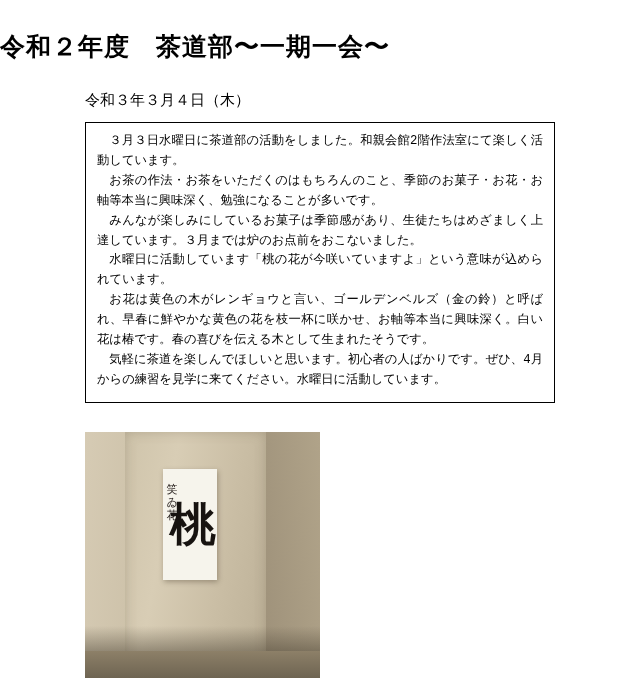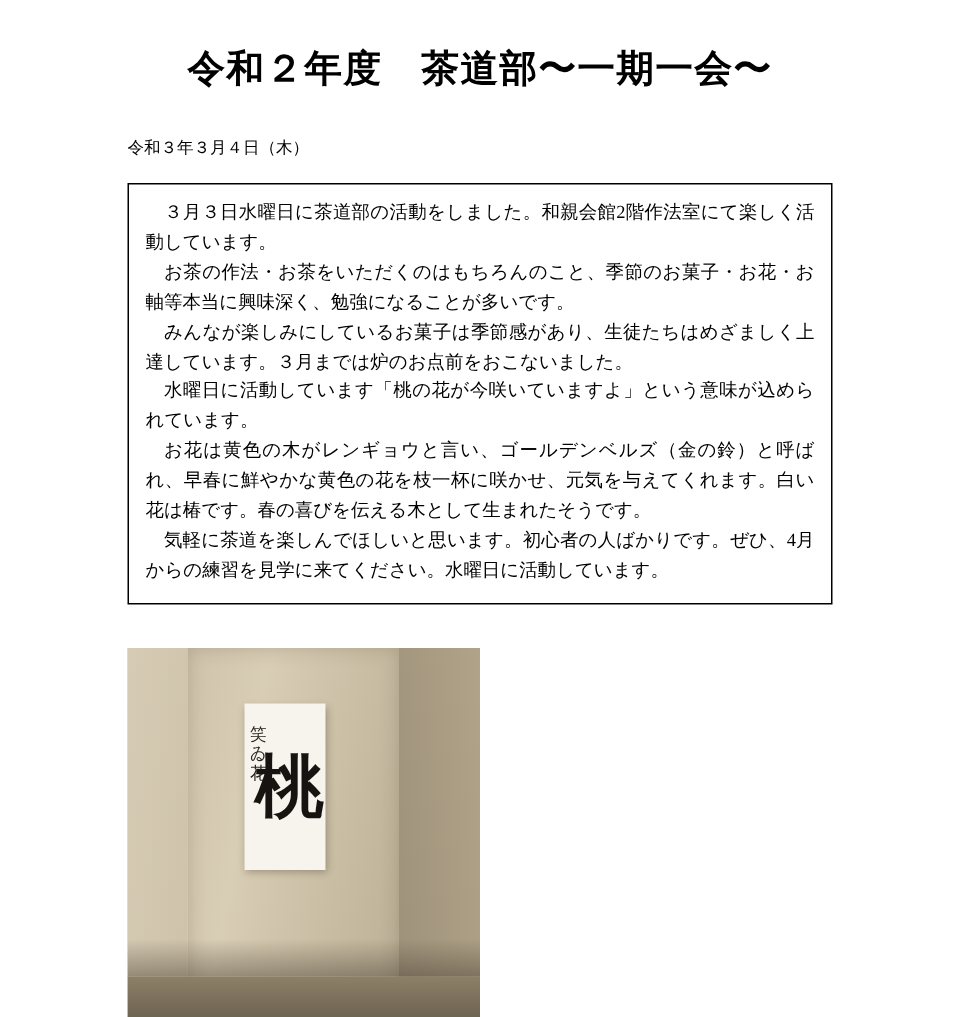--- a/index.html
+++ b/index.html
@@ -15,47 +15,46 @@
     position: relative;
     overflow: hidden;
   }
   .page {
     width: 640px;
     height: 678px;
     position: relative;
     box-sizing: border-box;
   }
   .doc-title {
-    text-align: center;
     font-family: "Liberation Sans", "DejaVu Sans", sans-serif;
     font-weight: bold;
     font-size: 25px;
     letter-spacing: 1px;
     margin: 0;
     padding: 30px 0 0 0;
     line-height: 1.3;
   }
   .doc-date {
     font-family: Liberation Sans, sans-serif;
-    font-size: 11px;
+    font-size: 15px;
     margin: 0;
     padding: 28px 0 0 85px;
   }
   .text-box {
     position: absolute;
     left: 85px;
     top: 122px;
     width: 470px;
     border: 1.5px solid #000000;
     box-sizing: border-box;
     padding: 9px 11px 11px 11px;
     background: #ffffff;
   }
   .text-box p {
-    font-family: Liberation Serif, serif;
+    font-family: Liberation Mono, monospace;
     font-size: 12.3px;
     line-height: 1.62;
     margin: 0;
     text-indent: 1em;
     text-align: justify;
   }
   .photo-wrap {
     position: absolute;
     left: 85px;
     top: 432px;
@@ -162,21 +161,21 @@
 
   <h1 class="doc-title">令和２年度　茶道部〜一期一会〜</h1>
 
   <p class="doc-date">令和３年３月４日（木）</p>
 
   <div class="text-box">
     <p>３月３日水曜日に茶道部の活動をしました。和親会館2階作法室にて楽しく活動しています。</p>
     <p>お茶の作法・お茶をいただくのはもちろんのこと、季節のお菓子・お花・お軸等本当に興味深く、勉強になることが多いです。</p>
     <p>みんなが楽しみにしているお菓子は季節感があり、生徒たちはめざましく上達しています。３月までは炉のお点前をおこないました。</p>
     <p>水曜日に活動しています「桃の花が今咲いていますよ」という意味が込められています。</p>
-    <p>お花は黄色の木がレンギョウと言い、ゴールデンベルズ（金の鈴）と呼ばれ、早春に鮮やかな黄色の花を枝一杯に咲かせ、元気を与えてくれます。白い花は椿です。春の喜びを伝える木として生まれたそうです。</p>
+    <p>お花は黄色の木がレンギョウと言い、ゴールデンベルズ（金の鈴）と呼ばれ、早春に鮮やかな黄色の花を枝一杯に咲かせ、お軸等本当に興味深く。白い花は椿です。春の喜びを伝える木として生まれたそうです。</p>
     <p>気軽に茶道を楽しんでほしいと思います。初心者の人ばかりです。ぜひ、4月からの練習を見学に来てください。水曜日に活動しています。</p>
   </div>
 
   <div class="photo-wrap">
     <div class="photo">
       <div class="wall-left"></div>
       <div class="wall-right"></div>
       <div class="scroll">
         <div class="paper">
           <div class="seal-col">

